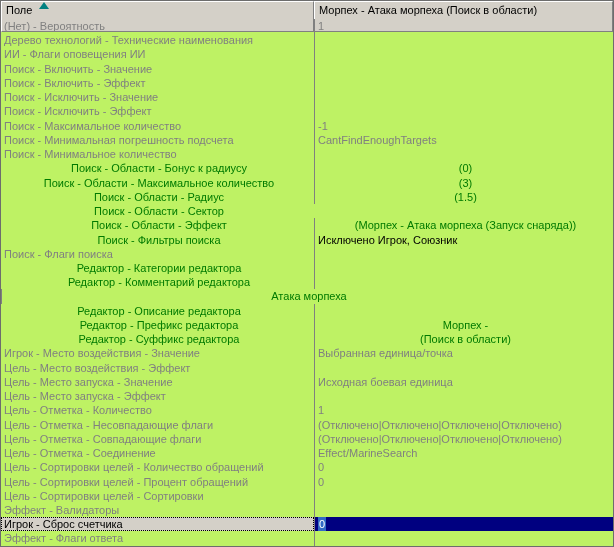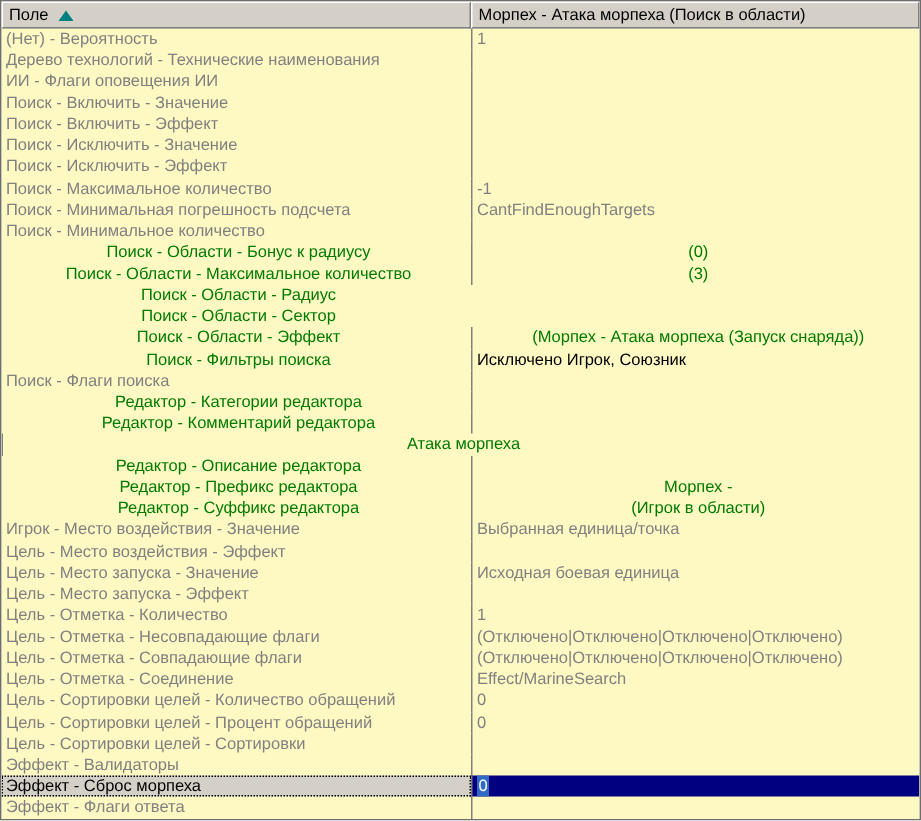--- a/index.html
+++ b/index.html
@@ -18,47 +18,47 @@
     overflow: hidden;
     font-size: 11px;
   }
   .header-row {
     display: flex;
     height: 18px;
     background: var(--header_bg, #d4d0c8);
   }
   .header-cell {
     box-sizing: border-box;
-    height: 18px;
+    height: 31px;
     line-height: 16px;
     padding: 0 4px;
     background: var(--header_bg, #d4d0c8);
     border: 1px solid;
     border-color: #ffffff #808080 #808080 #ffffff;
     color: #000000;
     white-space: nowrap;
     overflow: hidden;
     display: flex;
-    align-items: center;
+    align-items: flex-start;
   }
   .header-cell.field-col { width: 313px; flex: none; }
   .header-cell.value-col { flex: 1; }
   .sort-arrow {
     display: inline-block;
     width: 0;
     height: 0;
     margin-left: 7px;
     border-left: 5px solid transparent;
     border-right: 5px solid transparent;
     border-bottom: 7px solid var(--sort_arrow, #008080);
   }
   .rows {
     height: 527px;
     overflow: hidden;
-    background: #fef9c3;
+    background: #bef264;
   }
   .row {
     display: flex;
     height: 14.24px;
     line-height: 14.24px;
     white-space: nowrap;
   }
   .cell {
     box-sizing: border-box;
     overflow: hidden;
@@ -145,20 +145,21 @@
       <div class="row">
         <div class="cell field green">Поиск - Области - Бонус к радиусу</div>
         <div class="cell value green">(0)</div>
       </div>
       <div class="row">
         <div class="cell field green">Поиск - Области - Максимальное количество</div>
         <div class="cell value green">(3)</div>
       </div>
       <div class="row">
         <div class="cell field green">Поиск - Области - Радиус</div>
+        <div class="cell value green">(1.5)</div>
       </div>
       <div class="row">
         <div class="cell field green">Поиск - Области - Сектор</div>
       </div>
       <div class="row">
         <div class="cell field green">Поиск - Области - Эффект</div>
         <div class="cell value green">(Морпех - Атака морпеха (Запуск снаряда))</div>
       </div>
       <div class="row">
         <div class="cell field green">Поиск - Фильтры поиска</div>
@@ -182,21 +183,21 @@
       <div class="row">
         <div class="cell field green">Редактор - Описание редактора</div>
         <div class="cell value green"></div>
       </div>
       <div class="row">
         <div class="cell field green">Редактор - Префикс редактора</div>
         <div class="cell value green">Морпех -</div>
       </div>
       <div class="row">
         <div class="cell field green">Редактор - Суффикс редактора</div>
-        <div class="cell value green">(Игрок в области)</div>
+        <div class="cell value green">(Поиск в области)</div>
       </div>
       <div class="row">
         <div class="cell field gray">Игрок - Место воздействия - Значение</div>
         <div class="cell value gray">Выбранная единица/точка</div>
       </div>
       <div class="row">
         <div class="cell field gray">Цель - Место воздействия - Эффект</div>
         <div class="cell value gray"></div>
       </div>
       <div class="row">
@@ -233,21 +234,21 @@
       </div>
       <div class="row">
         <div class="cell field gray">Цель - Сортировки целей - Сортировки</div>
         <div class="cell value gray"></div>
       </div>
       <div class="row">
         <div class="cell field gray">Эффект - Валидаторы</div>
         <div class="cell value gray"></div>
       </div>
       <div class="row selected">
-        <div class="cell field black">Эффект - Сброс морпеха</div>
+        <div class="cell field black">Игрок - Сброс счетчика</div>
         <div class="cell value white"><span class="value-selection">0</span></div>
       </div>
       <div class="row">
         <div class="cell field gray">Эффект - Флаги ответа</div>
         <div class="cell value gray"></div>
       </div>
     </div>
 </div>
 
 </body></html>

